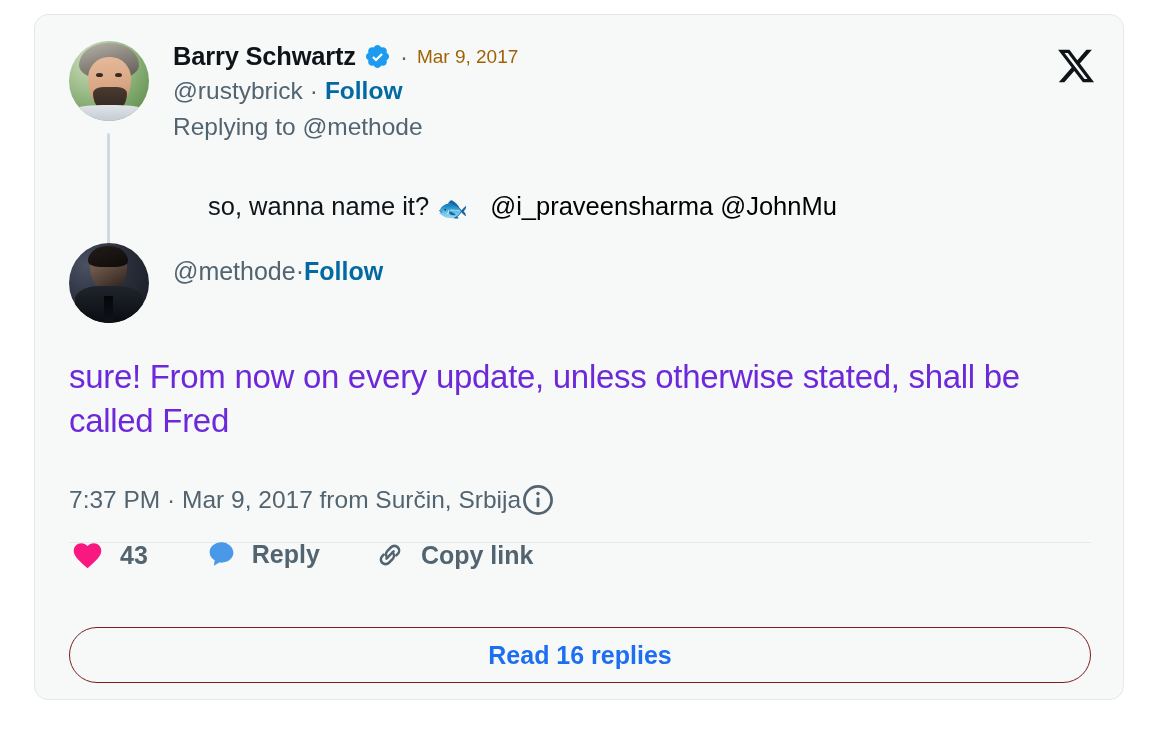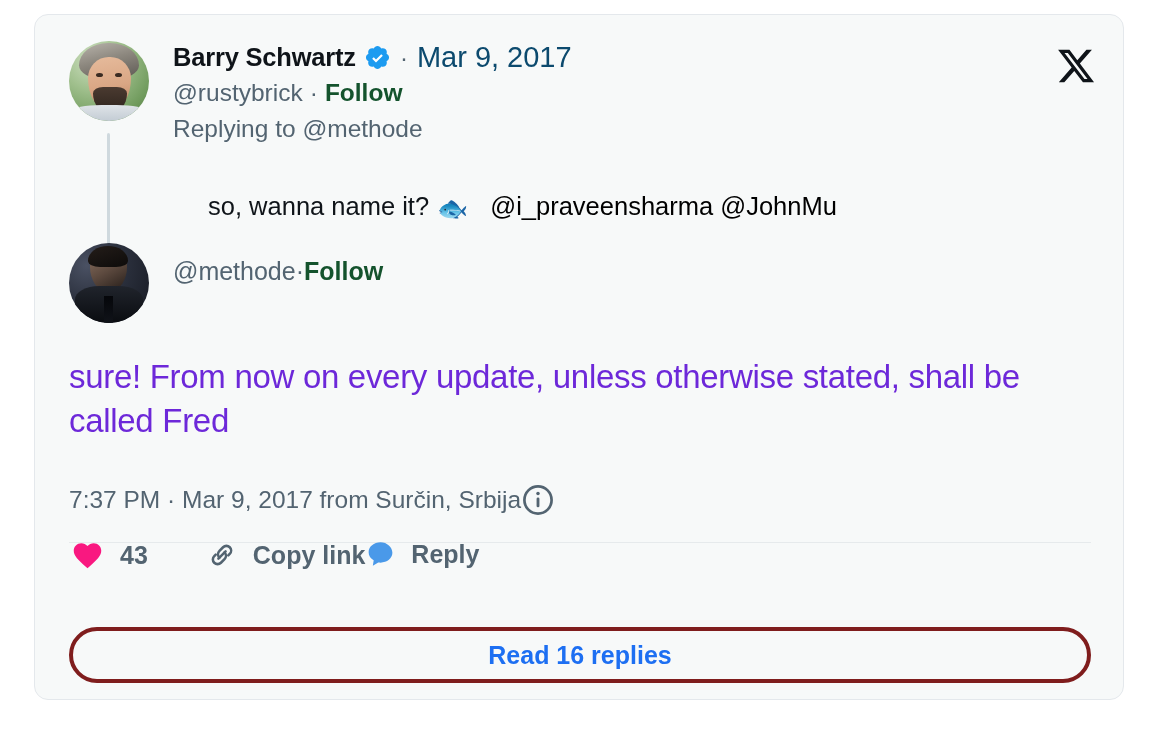--- a/index.html
+++ b/index.html
@@ -182,34 +182,34 @@
     margin-left: 8px;
     flex: 0 0 auto;
   }
   .verified-badge svg { display: block; }
   .name-sep {
     color: #536471;
     font-size: 24px;
     margin: 0 9px;
   }
   .post-date {
-    font-size: 29px;
-    color: #0c4a6e;
+    font-size: 19px;
+    color: #a16207;
   }
 
   .handle-row {
     margin-top: 9px;
     font-size: 24.5px;
     color: #536471;
     line-height: 1;
     white-space: nowrap;
   }
   .handle-row .dot { margin: 0 7px; }
   .follow-link {
-    color: #14532d;
+    color: #0369a1;
     font-weight: bold;
     text-decoration: none;
     cursor: pointer;
   }
 
   .replying-to {
     margin-top: 11px;
     font-size: 24.5px;
     color: #536471;
     line-height: 1;
@@ -330,21 +330,21 @@
   }
 
   
   .read-replies {
     position: absolute;
     left: 34px;
     top: 612px;
     width: 1022px;
     height: 56px;
     box-sizing: border-box;
-    border: 4px solid #7f1d1d;
+    border: 1px solid #7f1d1d;
     border-radius: 30px;
     background: transparent;
     display: flex;
     align-items: center;
     justify-content: center;
     cursor: pointer;
     font-family: "Liberation Sans", sans-serif;
     font-size: 25px;
     font-weight: bold;
     color: #1d6ff2;
@@ -436,40 +436,40 @@
 
       <div class="action action-like">
         <span>
           <svg width="33" height="33" viewBox="0 0 24 24" aria-hidden="true">
             <path fill="#f91880" d="M12 21.3l-1.45-1.32C5.4 15.36 2 12.28 2 8.5 2 5.42 4.42 3 7.5 3c1.74 0 3.41.81 4.5 2.09C13.09 3.81 14.76 3 16.5 3 19.58 3 22 5.42 22 8.5c0 3.78-3.4 6.86-8.55 11.49z"></path>
           </svg>
         </span>
         <span class="like-count">43</span>
       </div>
 
+      <div class="action action-reply">
+        <span>
+          <svg width="31" height="31" viewBox="0 0 24 24" aria-hidden="true">
+            <path fill="#4a99e9" d="M12 2.6c-5.1 0-9.2 3.4-9.2 7.6 0 2.6 1.55 4.9 3.93 6.26l-.66 4.34 4.2-2.62c.56.08 1.14.12 1.73.12 5.1 0 9.2-3.4 9.2-7.6S17.1 2.6 12 2.6z"></path>
+          </svg>
+        </span>
+        <span class="action-label">Reply</span>
+      </div>
+
       <div class="action action-copy">
         <span>
           <svg width="32" height="32" viewBox="0 0 24 24" aria-hidden="true">
             <g fill="none" stroke="#536471" stroke-width="1.9" stroke-linecap="round">
               <path d="M10.1 13.9c-1.4-1.4-1.4-3.6 0-5l2.7-2.7c1.4-1.4 3.6-1.4 5 0 1.4 1.4 1.4 3.6 0 5l-1.1 1.1"></path>
               <path d="M13.9 10.1c1.4 1.4 1.4 3.6 0 5l-2.7 2.7c-1.4 1.4-3.6 1.4-5 0-1.4-1.4-1.4-3.6 0-5l1.1-1.1"></path>
               <path d="M9.3 14.7l5.4-5.4"></path>
             </g>
           </svg>
         </span>
         <span class="action-label">Copy link</span>
       </div>
 
-      <div class="action action-reply">
-        <span>
-          <svg width="31" height="31" viewBox="0 0 24 24" aria-hidden="true">
-            <path fill="#4a99e9" d="M12 2.6c-5.1 0-9.2 3.4-9.2 7.6 0 2.6 1.55 4.9 3.93 6.26l-.66 4.34 4.2-2.62c.56.08 1.14.12 1.73.12 5.1 0 9.2-3.4 9.2-7.6S17.1 2.6 12 2.6z"></path>
-          </svg>
-        </span>
-        <span class="action-label">Reply</span>
-      </div>
-
     </div>
 
     <button class="read-replies">Read 16 replies</button>
 
   </div>
 </div>
 
 </body></html>

